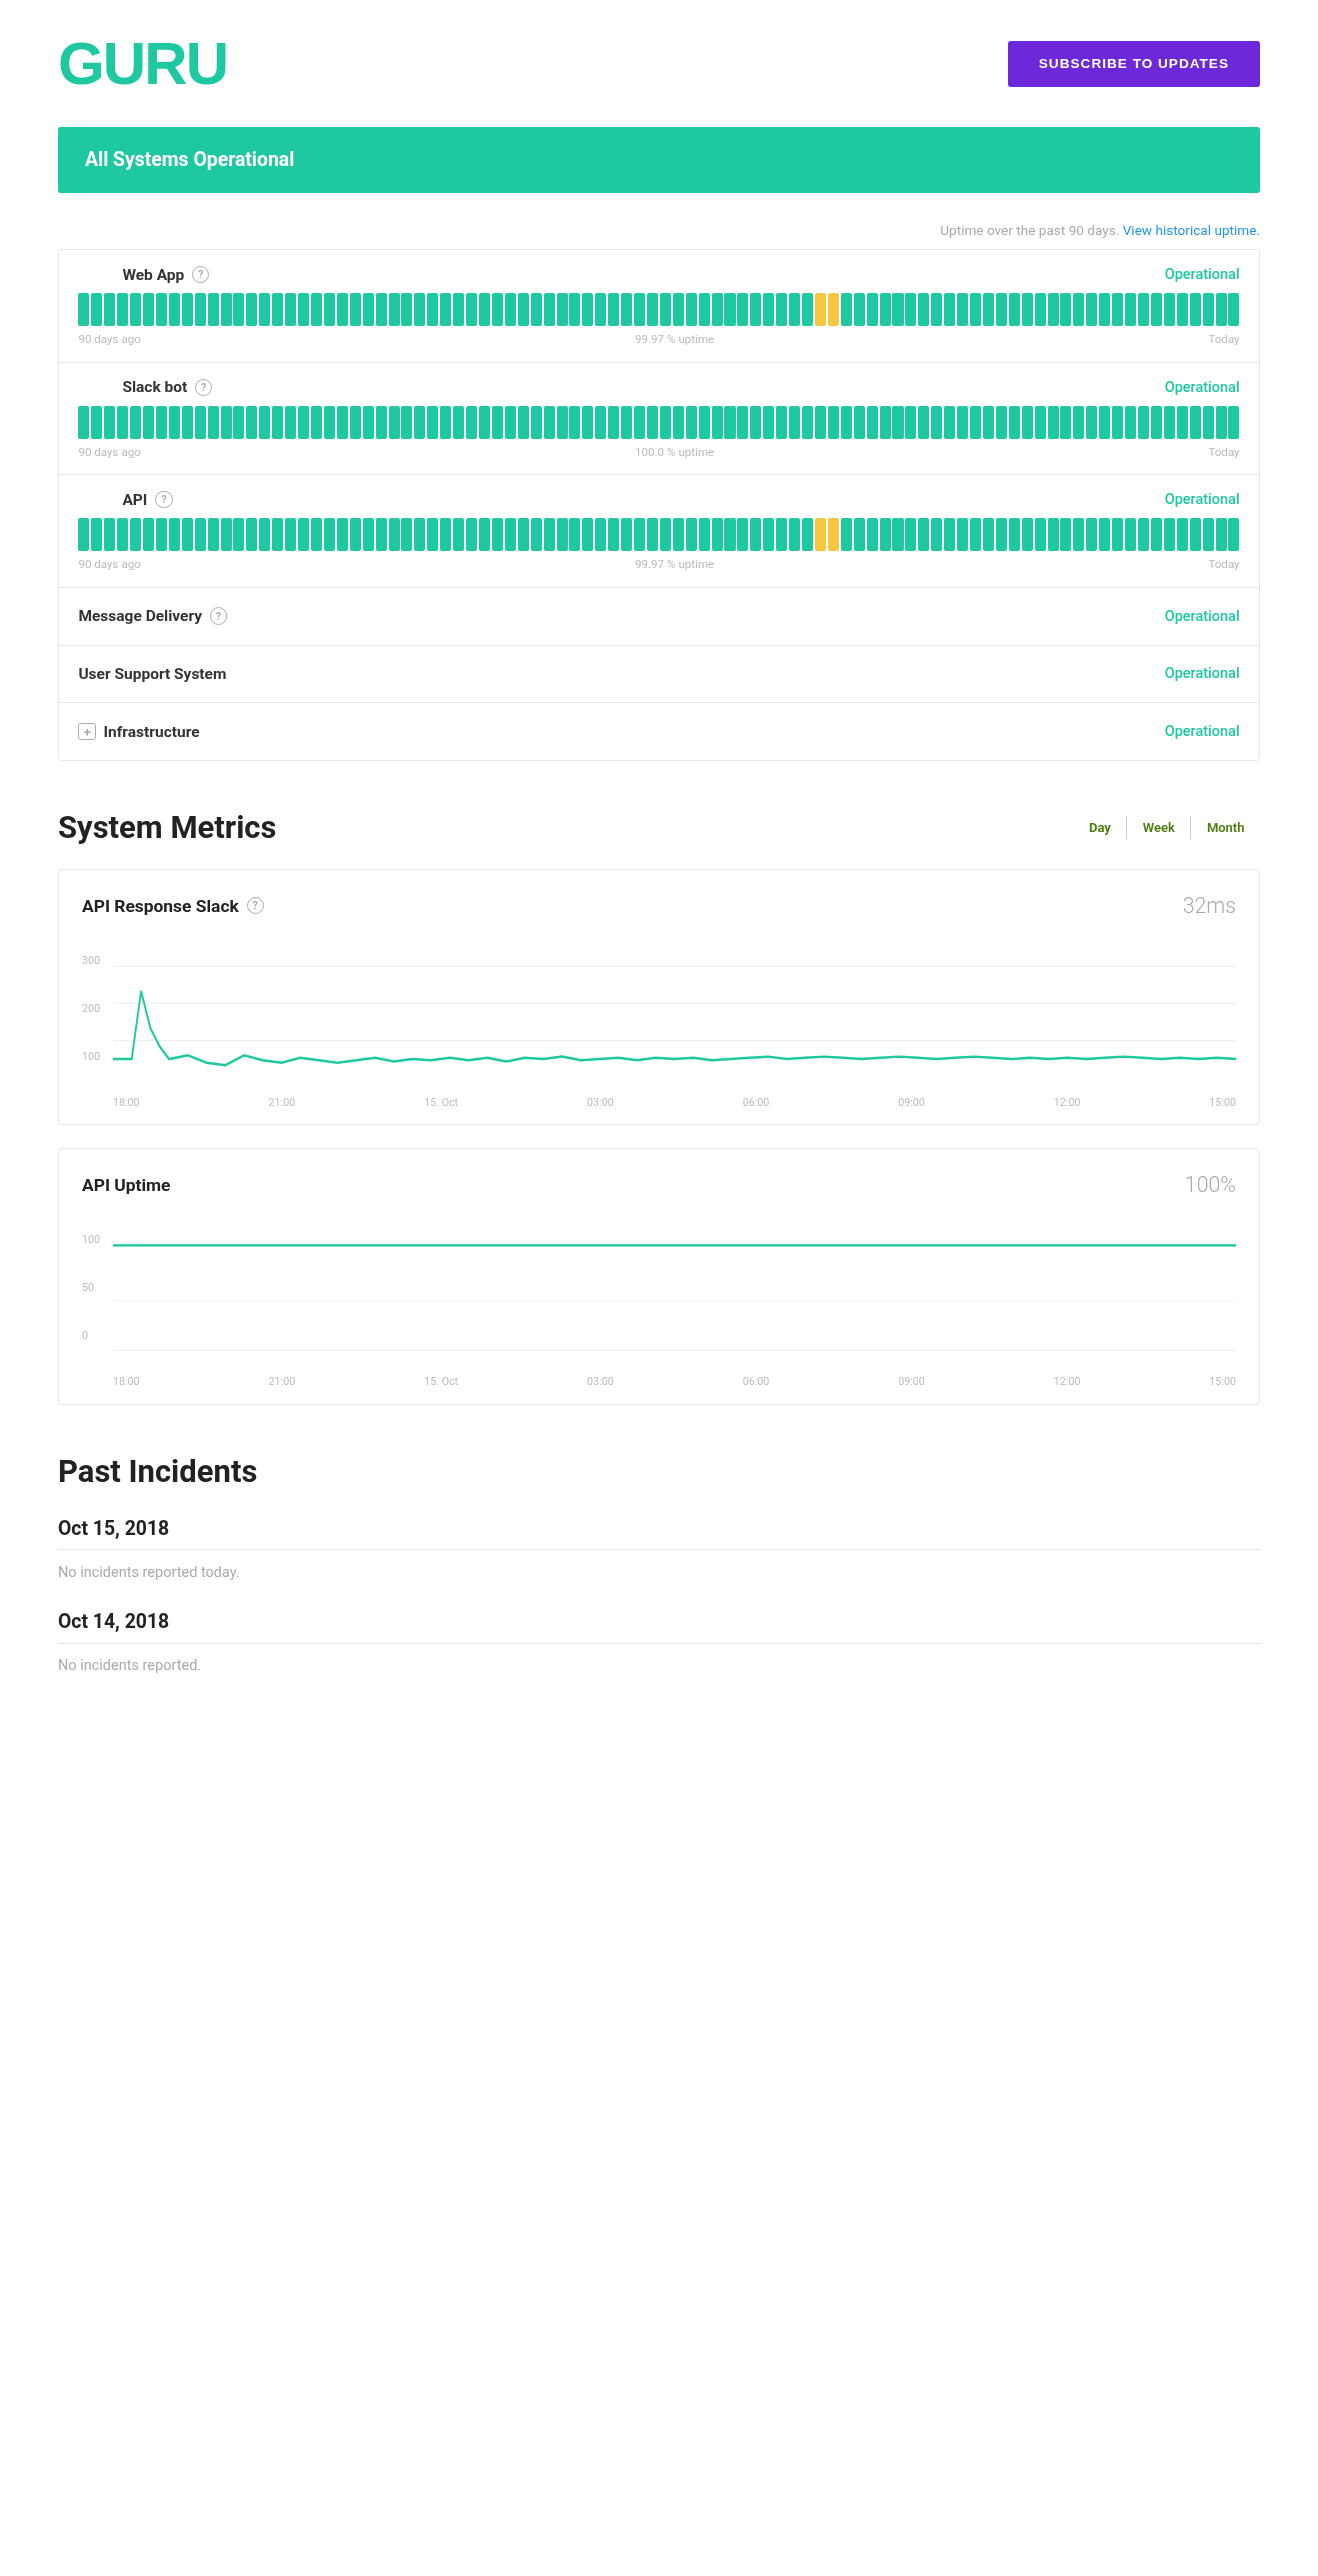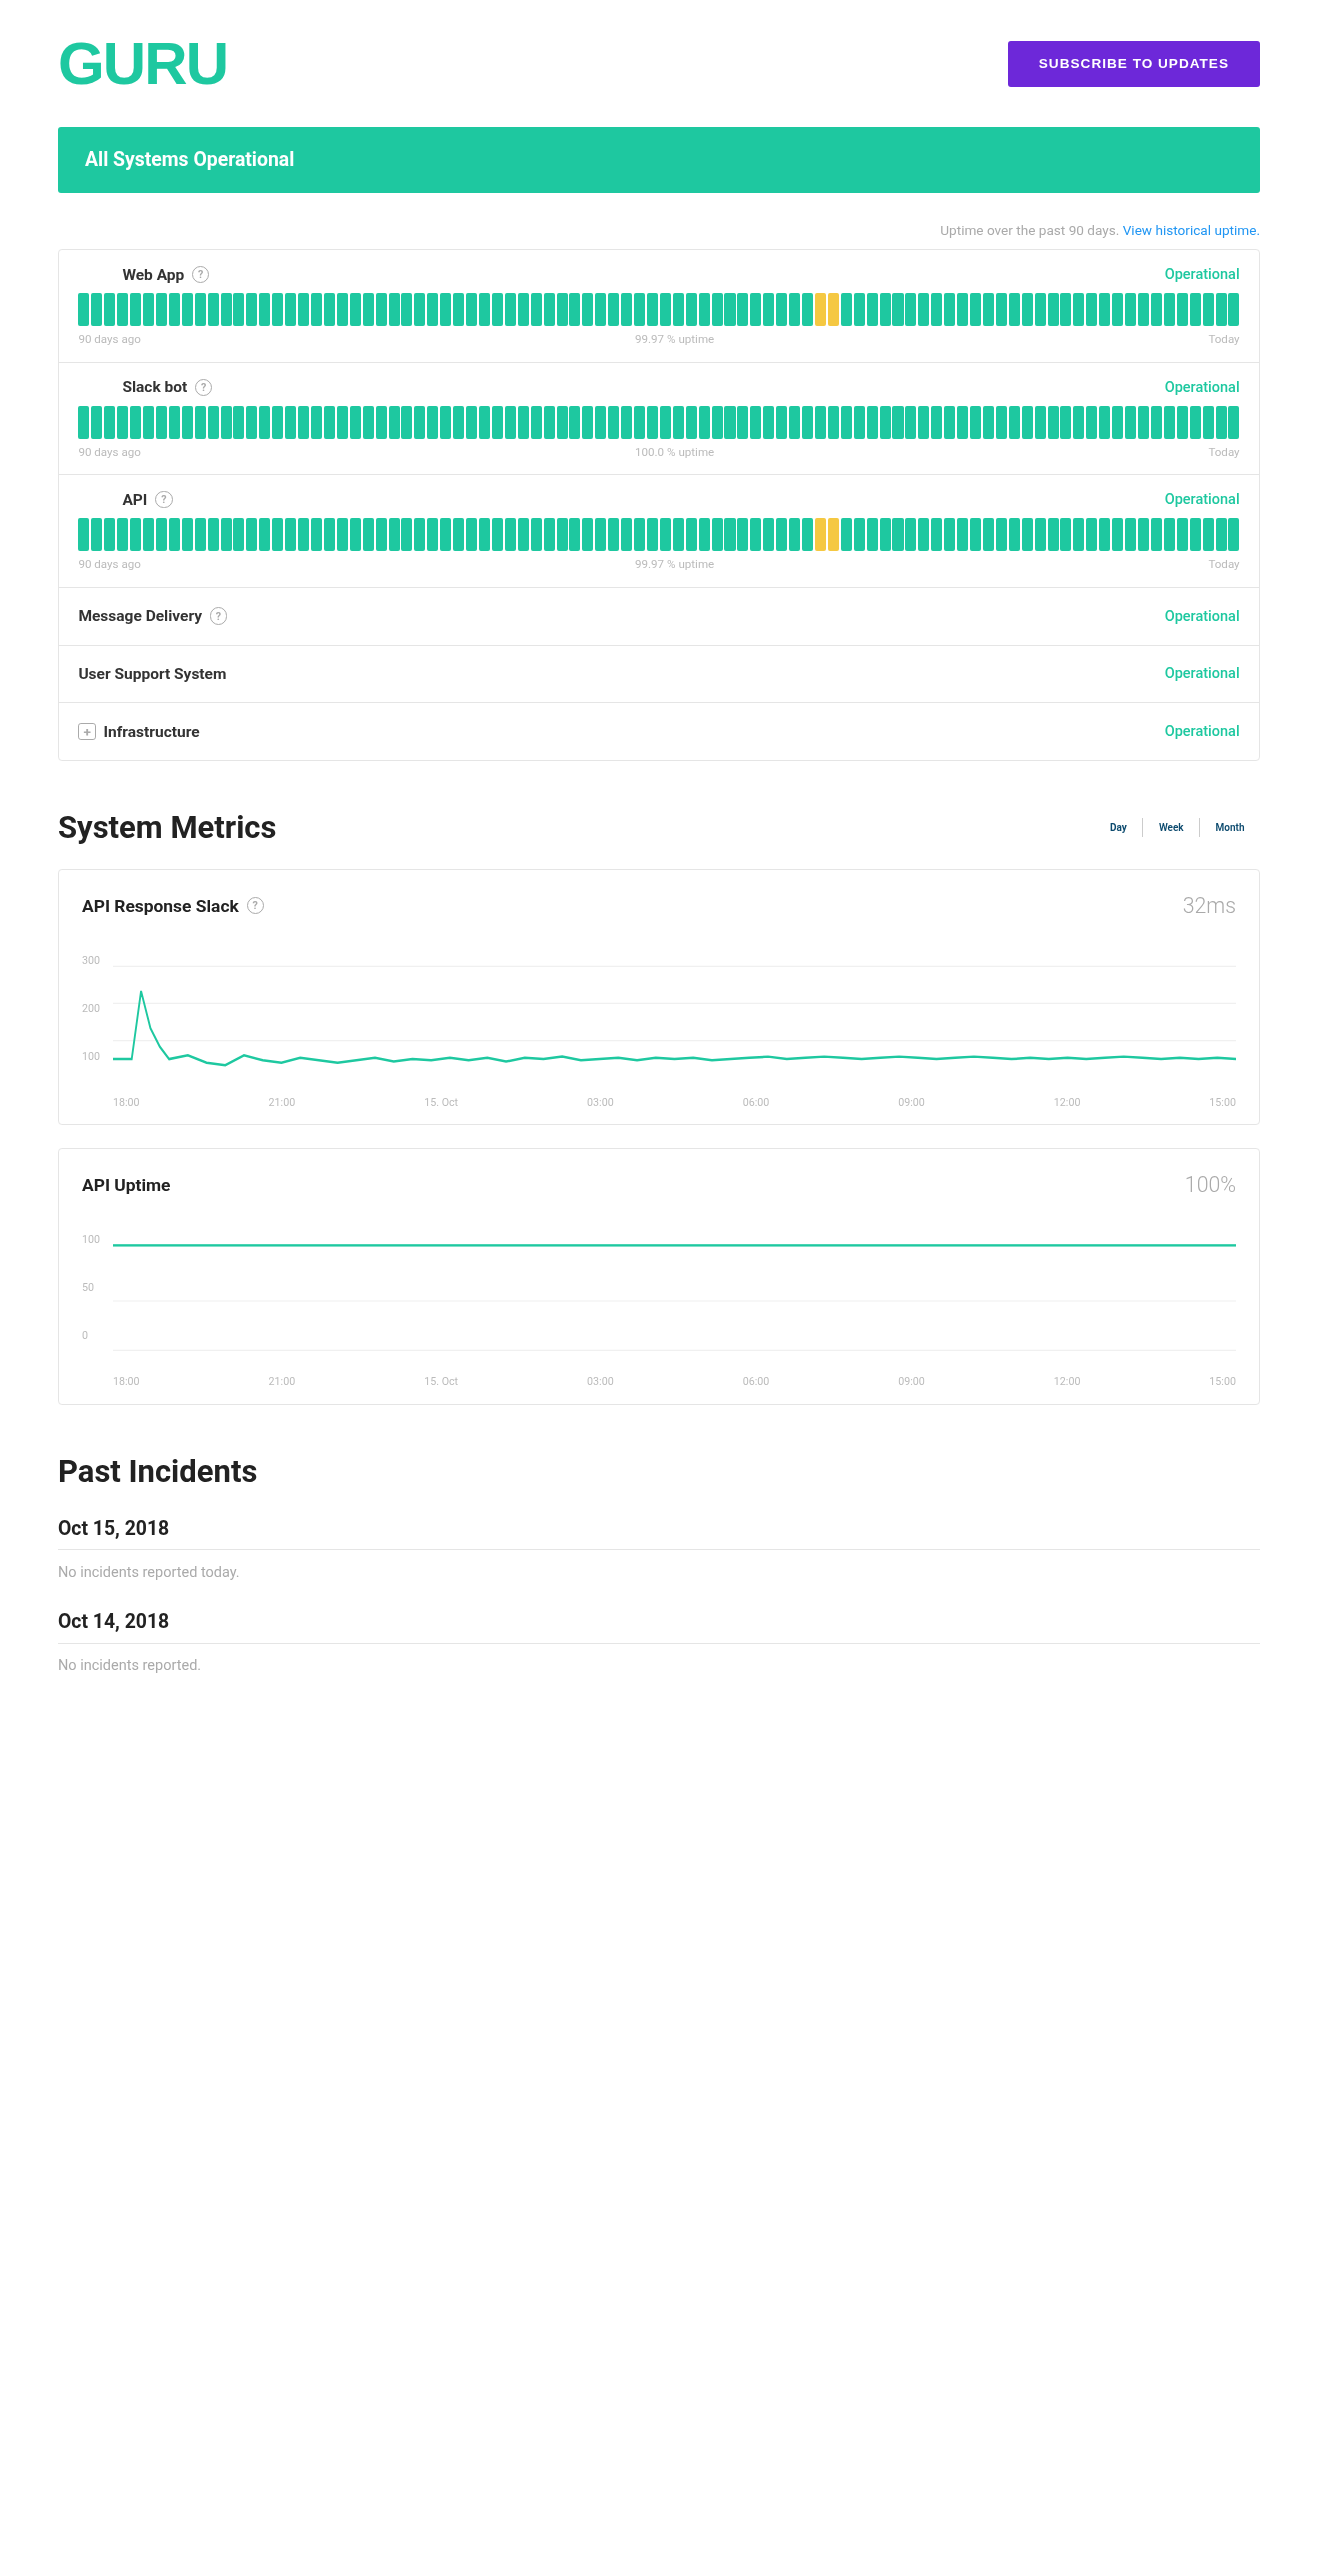--- a/index.html
+++ b/index.html
@@ -180,22 +180,22 @@
       font-size: 31px;
       font-weight: 700;
       color: #222;
     }
     .metrics-tabs {
       display: flex;
       align-items: center;
       gap: 0;
     }
     .metrics-tab {
-      font-size: 10px;
-      color: #0c4a6e;
+      font-size: 13px;
+      color: #4d7c0f;
       font-weight: 600;
       padding: 3.9px 15.5px;
       cursor: pointer;
       border-right: 1px solid #ccc;
     }
     .metrics-tab:last-child {
       border-right: none;
     }
     .metrics-tab.active {
       font-weight: 700;

